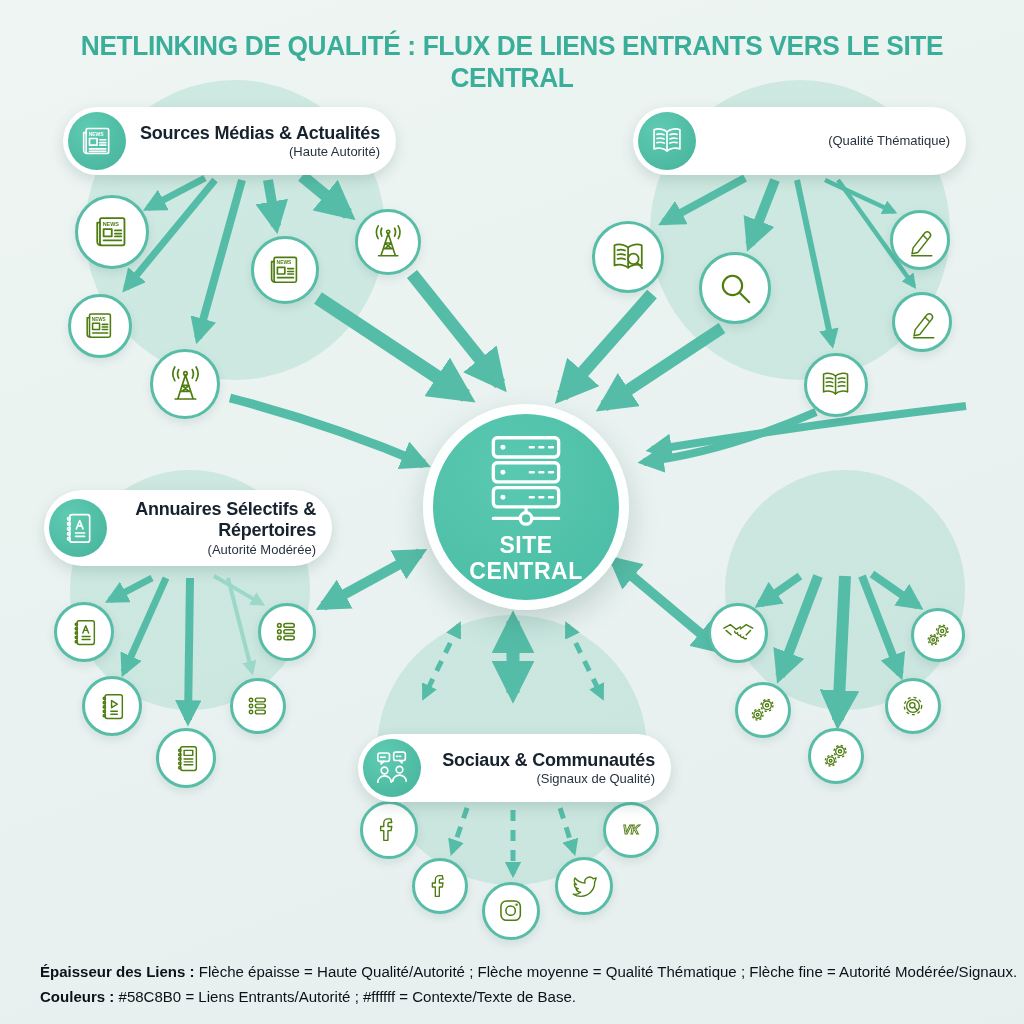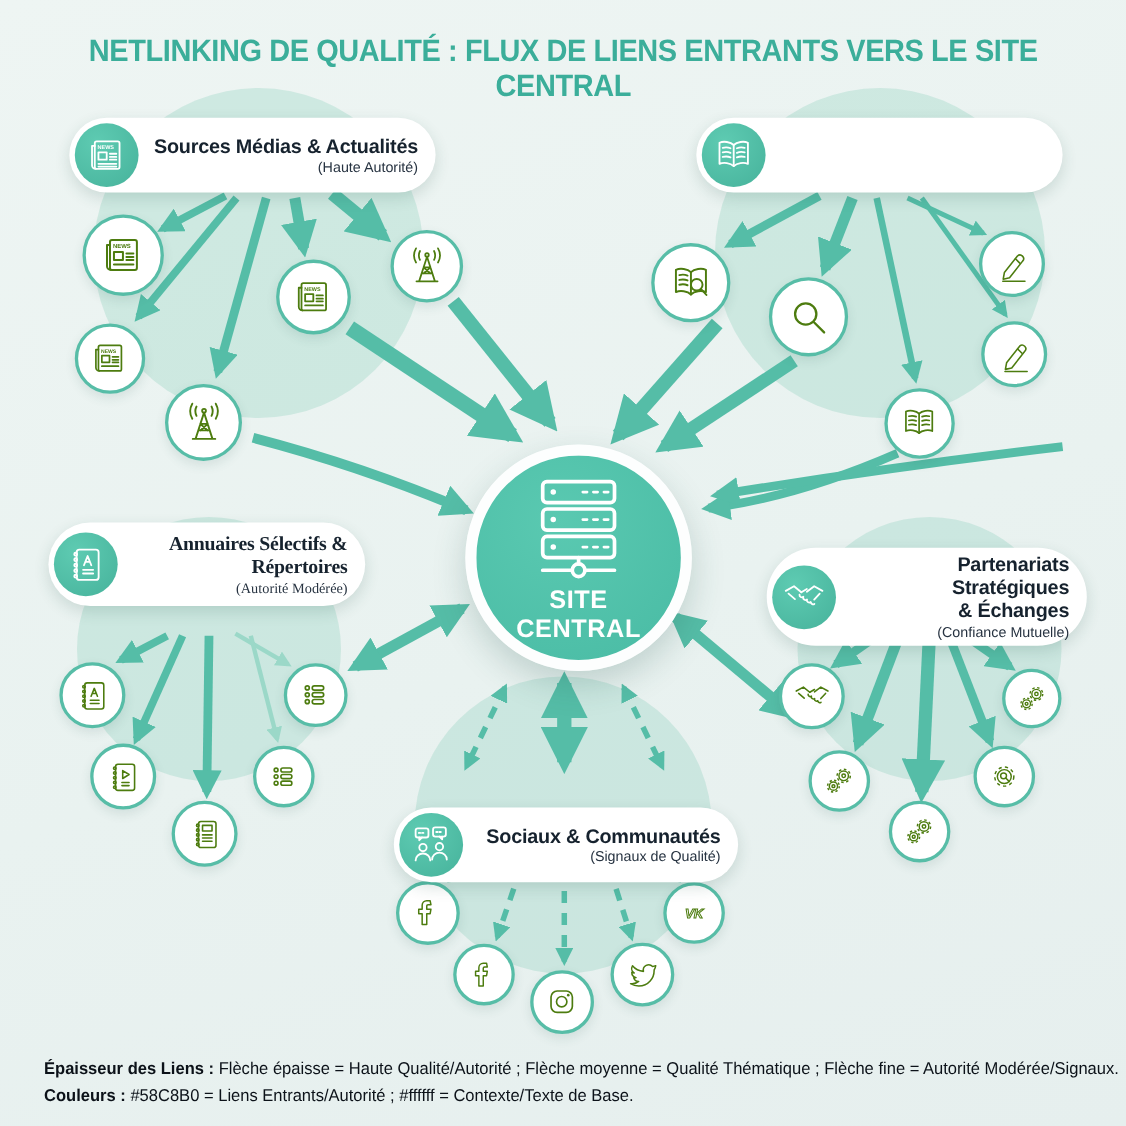--- a/index.html
+++ b/index.html
@@ -128,59 +128,44 @@
   <div class="pill" style="left:633px;top:107px;width:333px;min-height:66px;">
     <div class="pill-icon">
       <svg viewBox="0 0 48 48" fill="none" stroke="currentColor" stroke-width="2" stroke-linecap="round" stroke-linejoin="round">
         <path d="M24,13 C20.5,9.5 13,8.5 8.5,10.5 V33.5 C13,31.5 20.5,32.5 24,36 C27.5,32.5 35,31.5 39.5,33.5 V10.5 C35,8.5 27.5,9.5 24,13 Z"></path>
         <path d="M24,13 V36"></path>
         <path d="M12,16 c3,-0.8 6,-0.6 8.5,0.5 M12,21 c3,-0.8 6,-0.6 8.5,0.5 M12,26 c3,-0.8 6,-0.6 8.5,0.5 M36,16 c-3,-0.8 -6,-0.6 -8.5,0.5 M36,21 c-3,-0.8 -6,-0.6 -8.5,0.5 M36,26 c-3,-0.8 -6,-0.6 -8.5,0.5"></path>
       </svg>
     </div>
     <div class="pill-text">
         <div class="pt2"></div>
+        <div class="ps">(Qualité Thématique)</div>
       </div>
   </div>
 
-  <div class="pill" style="left:44px;top:475px;width:288px;min-height:76px;font-family:Liberation Serif, serif;">
+  <div class="pill" style="left:44px;top:490px;width:288px;min-height:76px;">
     <div class="pill-icon">
       <svg viewBox="0 0 48 48" fill="none" stroke="currentColor" stroke-width="2" stroke-linecap="round" stroke-linejoin="round">
         <rect x="14" y="8" width="24" height="33" rx="3"></rect>
         <circle cx="13" cy="13" r="1.6"></circle>
           <circle cx="13" cy="19" r="1.6"></circle>
           <circle cx="13" cy="25" r="1.6"></circle>
           <circle cx="13" cy="31" r="1.6"></circle>
           <circle cx="13" cy="37" r="1.6"></circle>
         <path d="M22,25 l4,-10 4,10 m-6.6,-3.6 h5.2"></path>
           <path d="M21,30 h11 M21,34 h11"></path>
       </svg>
     </div>
     <div class="pill-text">
         <div class="pt">Annuaires Sélectifs &amp;</div>
         <div class="pt2">Répertoires</div>
         <div class="ps">(Autorité Modérée)</div>
       </div>
   </div>
 
-  <div class="pill" style="left:697px;top:498px;width:291px;min-height:76px;">
-    <div class="pill-icon">
-      <svg viewBox="0 0 48 48" fill="none" stroke="currentColor" stroke-width="2" stroke-linecap="round" stroke-linejoin="round">
-        <path d="M4,17 l9,-5 8,6.5"></path>
-          <path d="M44,17 l-9,-5 -8,6"></path>
-          <path d="M21,18.5 l6,-3.5"></path>
-        <path d="M19,21 a2.6,2.6 0 0 0 4.2,2.4 M23,24 a2.6,2.6 0 0 0 4.2,2.4 M27,27 a2.6,2.6 0 0 0 4.2,2.2 M31.4,29.6 a2.4,2.4 0 0 0 3.8,1.6"></path>
-        <path d="M7,20 l7,6 M41,20 l-6,6.5"></path>
-      </svg>
-    </div>
-    <div class="pill-text">
-        <div class="pt">Partenariats Stratégiques</div>
-        <div class="pt2">&amp; Échanges</div>
-        <div class="ps">(Confiance Mutuelle)</div>
-      </div>
-  </div>
 
   <div class="pill" style="left:358px;top:734px;width:313px;min-height:66px;">
     <div class="pill-icon">
       <svg viewBox="0 0 48 48" fill="none" stroke="currentColor" stroke-width="2" stroke-linecap="round" stroke-linejoin="round">
         <rect x="7" y="6" width="14" height="10" rx="2.5"></rect>
           <path d="M11,16 v3 l3,-3"></path>
           <path d="M10.5,11 h7" stroke-dasharray="1.5 2"></path>
         <rect x="26" y="5" width="14" height="10" rx="2.5"></rect>
           <path d="M36,15 v3 l-3,-3"></path>
           <path d="M29.5,10 h7" stroke-dasharray="1.5 2"></path>

